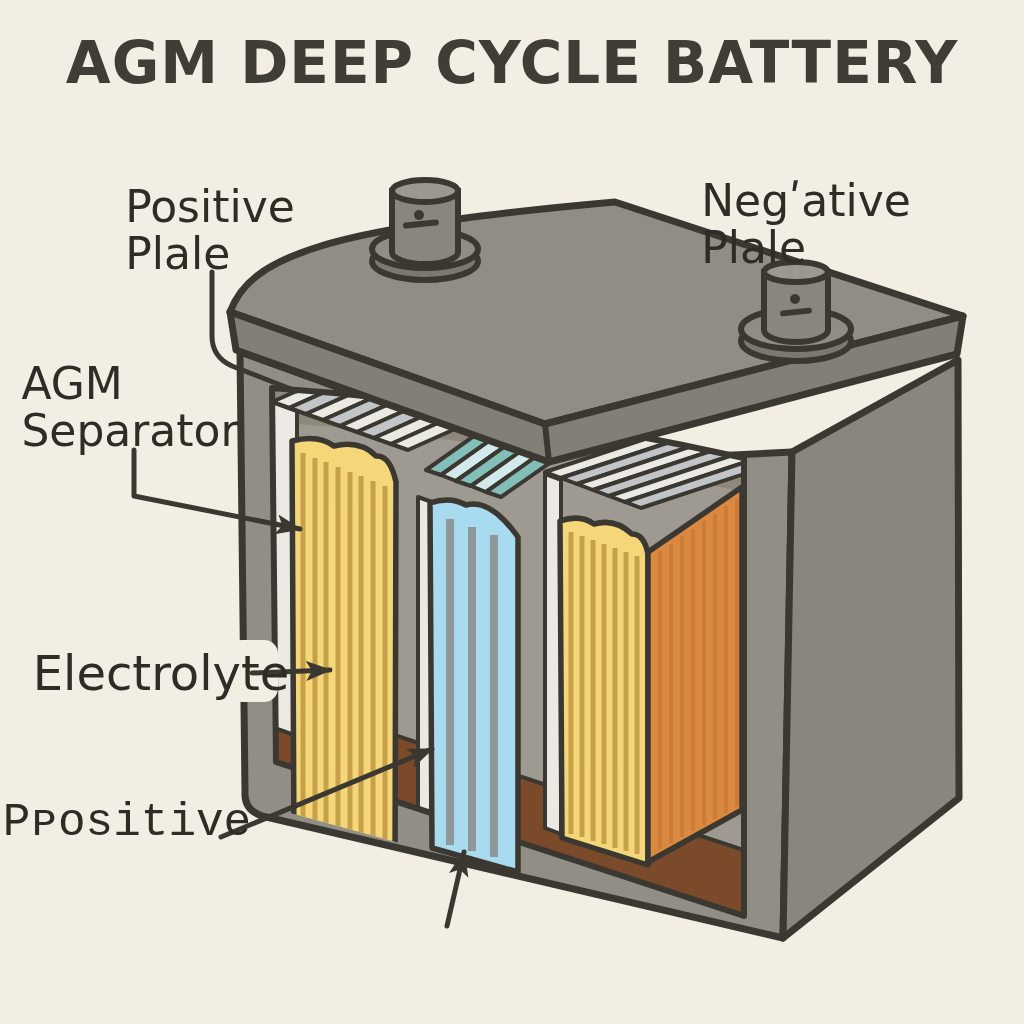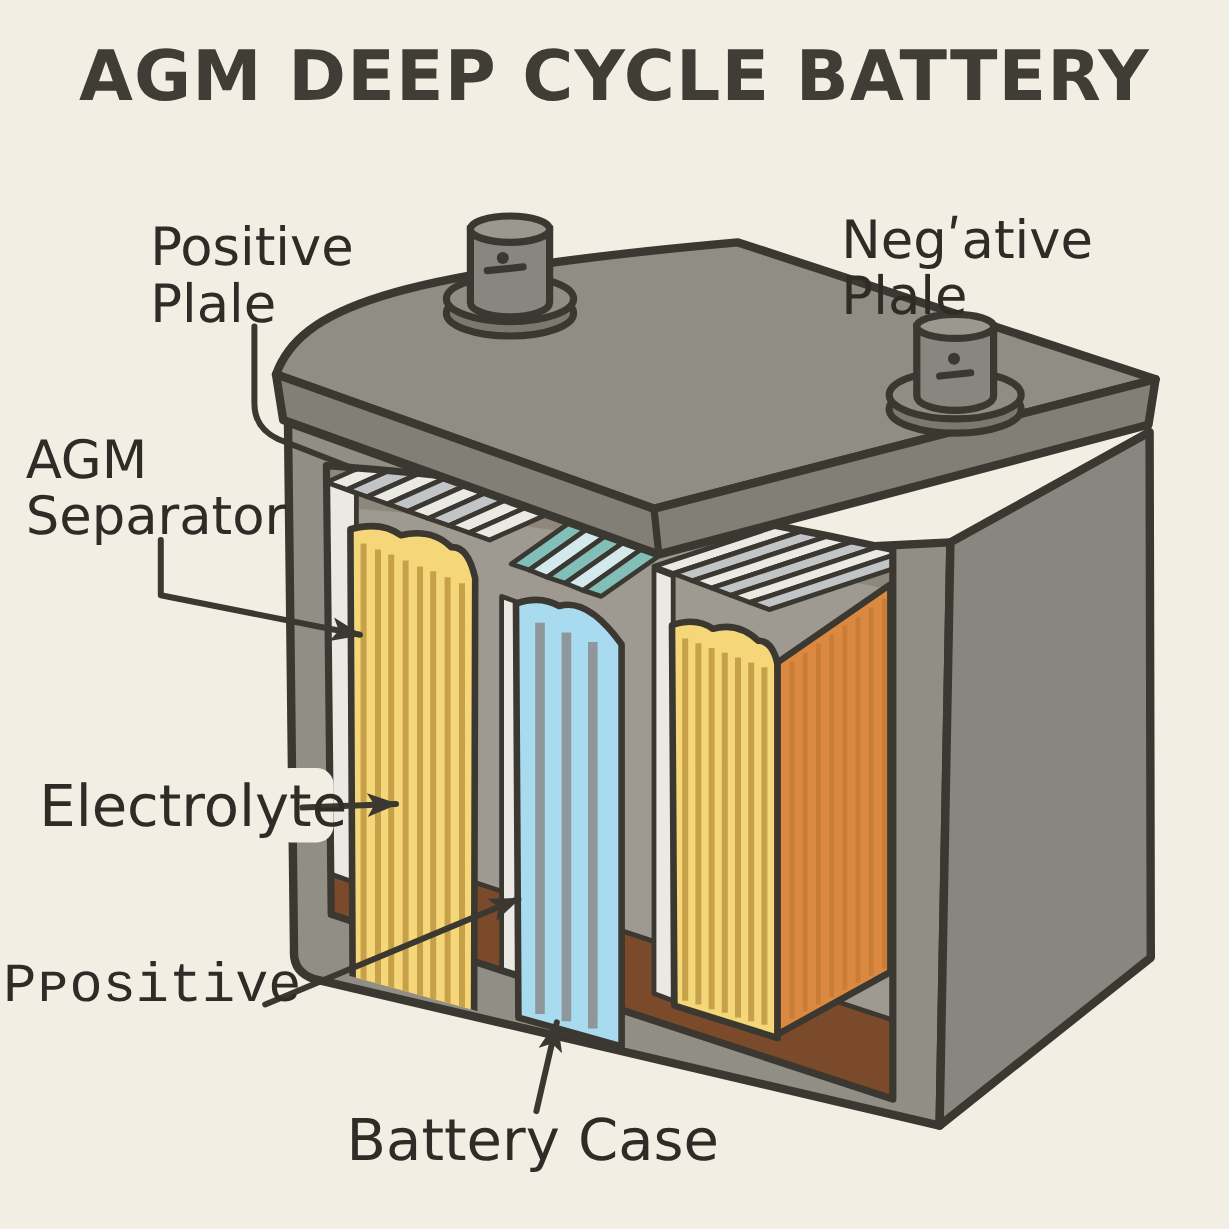--- a/index.html
+++ b/index.html
@@ -161,17 +161,14 @@
 </div>
 
 <div class="label" id="label-electrolyte" style="left:145px;top:673px;margin-left:16px;">
   <span>Electrolyte</span>
 </div>
 
 <div class="label" id="label-prositive" style="left:127px;top:823px;font-family:Liberation Mono, monospace;">
   <span>Pᴘositive</span>
 </div>
 
-<div class="label" id="label-battery-case" style="left:444px;top:951px;">
-  <span>Battery Case</span>
-</div>
 
 </div>
 
 </body></html>

